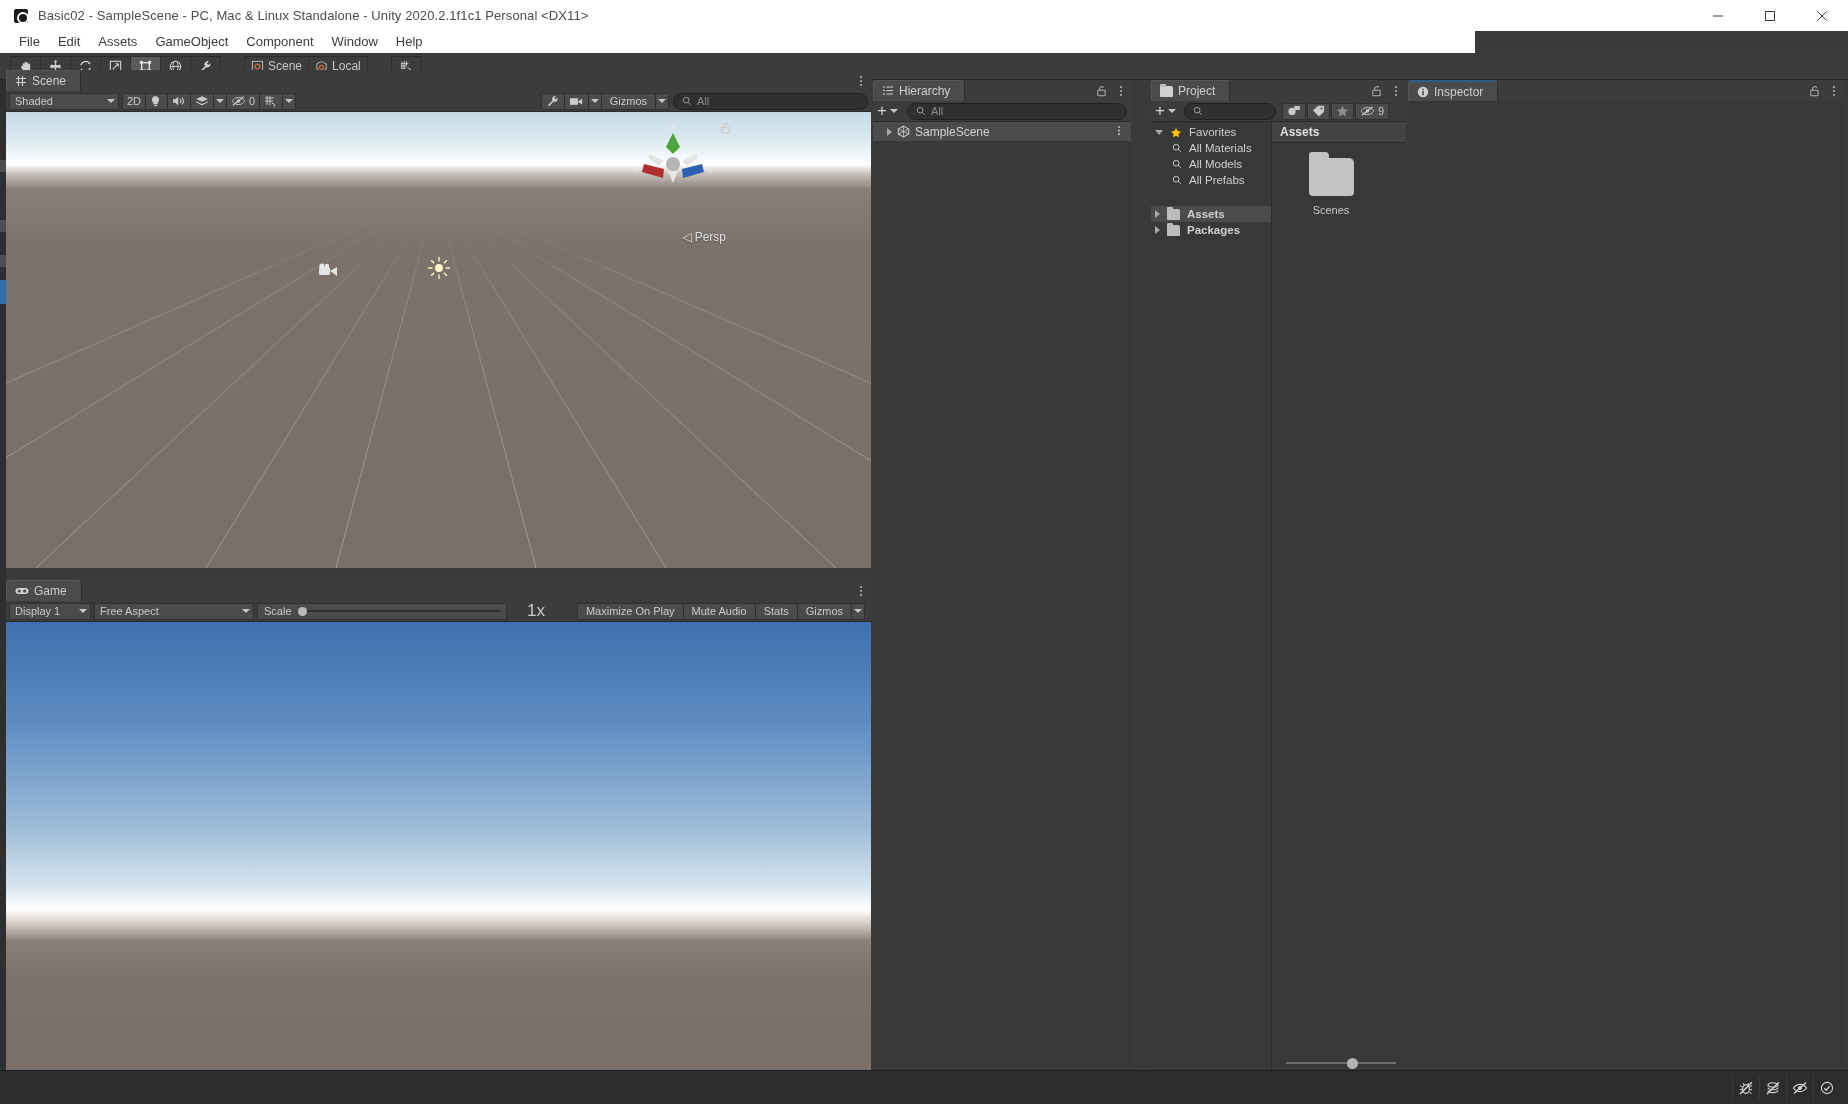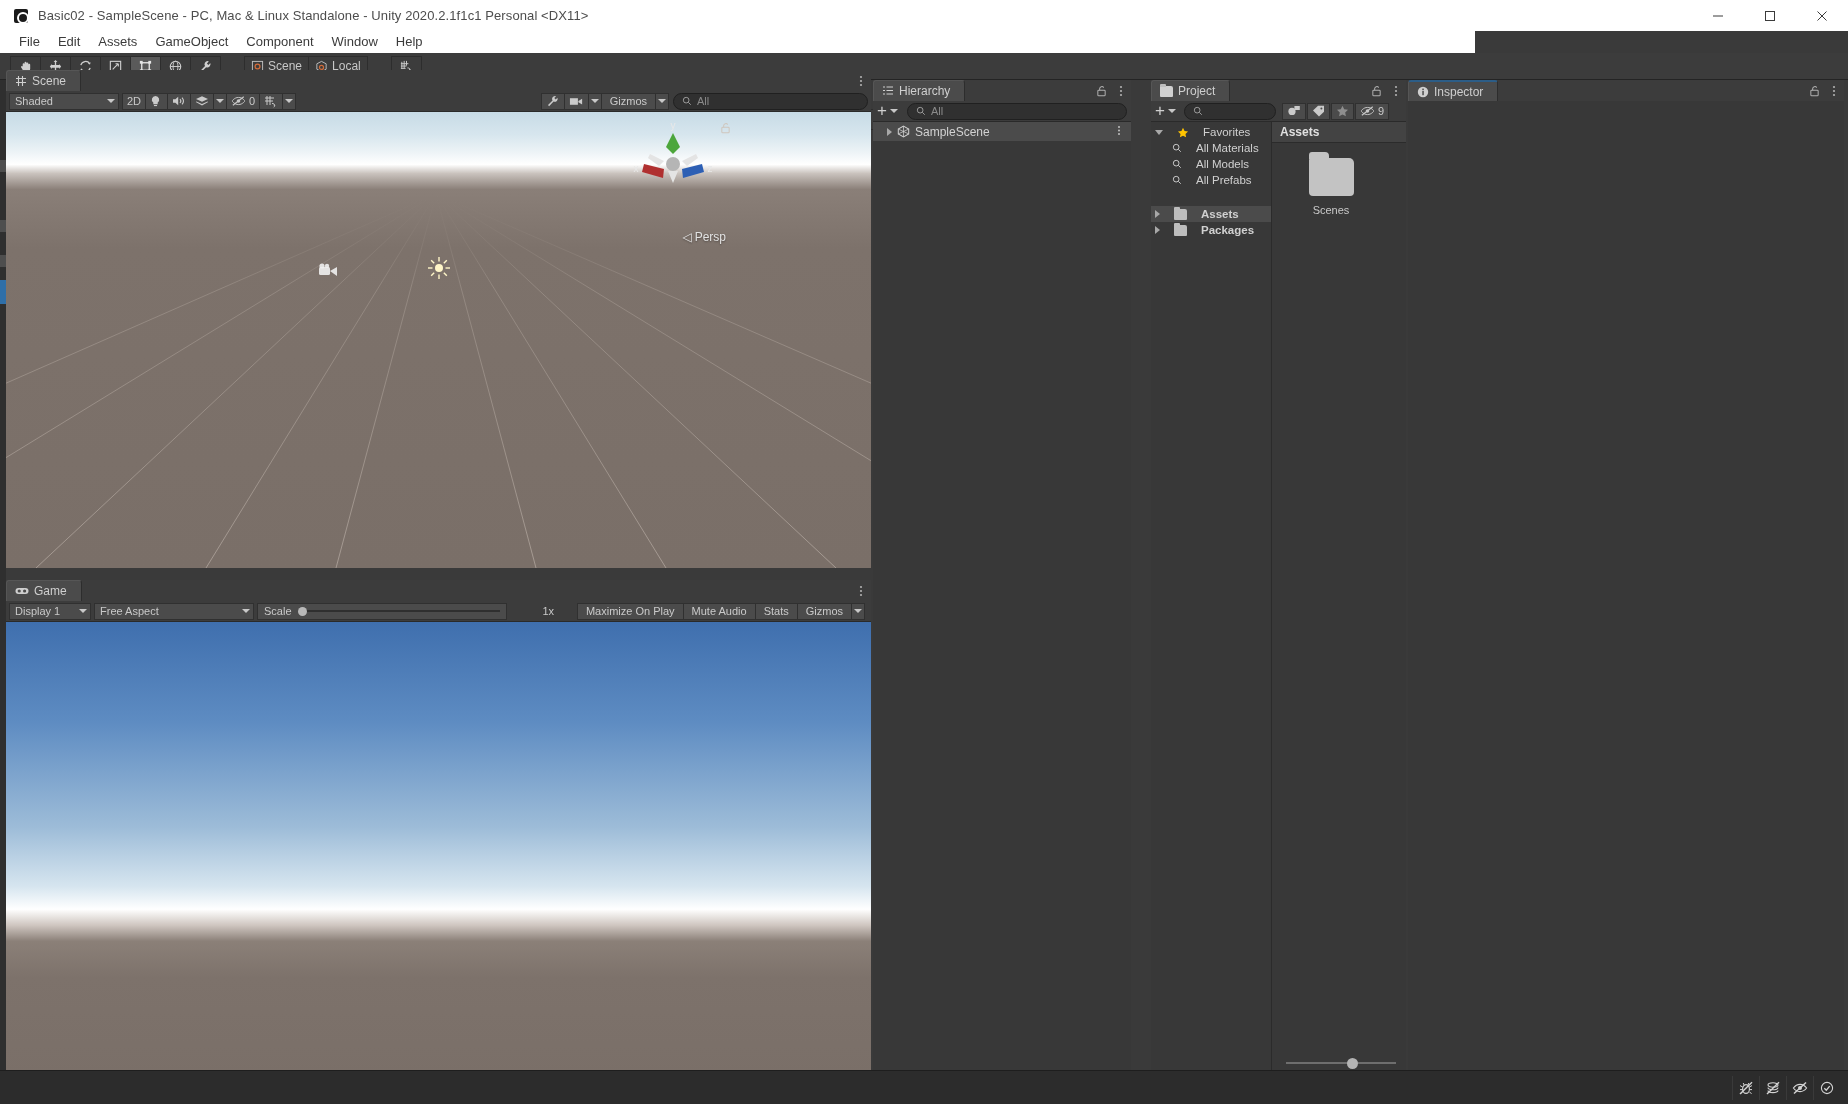--- a/index.html
+++ b/index.html
@@ -138,21 +138,21 @@
     color:#d2d2d2; font-size:12px; position:relative;
   }
   .hier-row.sel { background:#4b4b4b; }
   .tri { width:0;height:0;border-top:4px solid transparent;border-bottom:4px solid transparent;border-left:5px solid #a8a8a8; }
 
   
   #proj-panel { left:1151px; top:80px; width:255px; height:998px; }
   .proj-split { position:absolute; left:0; top:42px; width:255px; bottom:0; display:flex; }
   .proj-tree { width:120px; background:#383838; padding-top:2px; }
   .proj-right { flex:1; background:#383838; border-left:1px solid #2b2b2b; position:relative; }
-  .pr-row { height:16px; display:flex; align-items:center; gap:14px; color:#d0d0d0; font-size:11.5px; padding-left:4px; }
+  .pr-row { height:16px; display:flex; align-items:center; gap:7px; color:#d0d0d0; font-size:11.5px; padding-left:4px; }
   .pr-row.sel { background:#4b4b4b; }
   .pr-head { height:21px; background:#434343; display:flex; align-items:center; padding-left:8px; color:#e0e0e0; font-size:12px; font-weight:bold; border-bottom:1px solid #2b2b2b;}
   .folder-ico { width:13px;height:11px;background:#bdbdbd;position:relative;border-radius:1px 2px 1px 1px;}
   .folder-ico::before{content:"";position:absolute;left:0;top:-2px;width:6px;height:3px;background:#bdbdbd;border-radius:1px 1px 0 0;}
   .asset-cell { position:absolute; left:24px; top:36px; width:70px; text-align:center; }
   .asset-folder {
     width:45px; height:38px; background:#c3c3c3; margin:0 auto;
     border-radius:2px 5px 4px 4px; position:relative;
   }
   .asset-folder::before{
@@ -567,21 +567,21 @@
         <span>Free Aspect</span>
         <span class="caret"></span>
       </div>
       <div style="display:flex;align-items:center;height:17px;background:#4b4b4b;border:1px solid #303030;padding:0 6px;gap:6px;margin-right:3px;width:250px">
         <span style="font-size:11px;color:#c9c9c9">Scale</span>
         <div style="position:relative;flex:1;height:11px;display:flex;align-items:center">
           <div style="width:100%;height:2px;background:#2f2f2f"></div>
           <div style="position:absolute;left:0;width:9px;height:9px;border-radius:50%;background:#b8b8b8"></div>
         </div>
       </div>
-      <div style="width:44px;font-size:11px;color:#c9c9c9;text-align:right;padding-left:8px">1x</div>
+      <div style="width:44px;font-size:17px;color:#c9c9c9;text-align:center;padding-left:8px">1x</div>
       <div style="flex:1"></div>
       <div class="sb-btn" style="padding:0 8px">
           <span>Maximize On Play</span>
         </div>
       <div class="sb-btn" style="padding:0 8px">
           <span>Mute Audio</span>
         </div>
       <div class="sb-btn" style="padding:0 8px">
           <span>Stats</span>
         </div>

